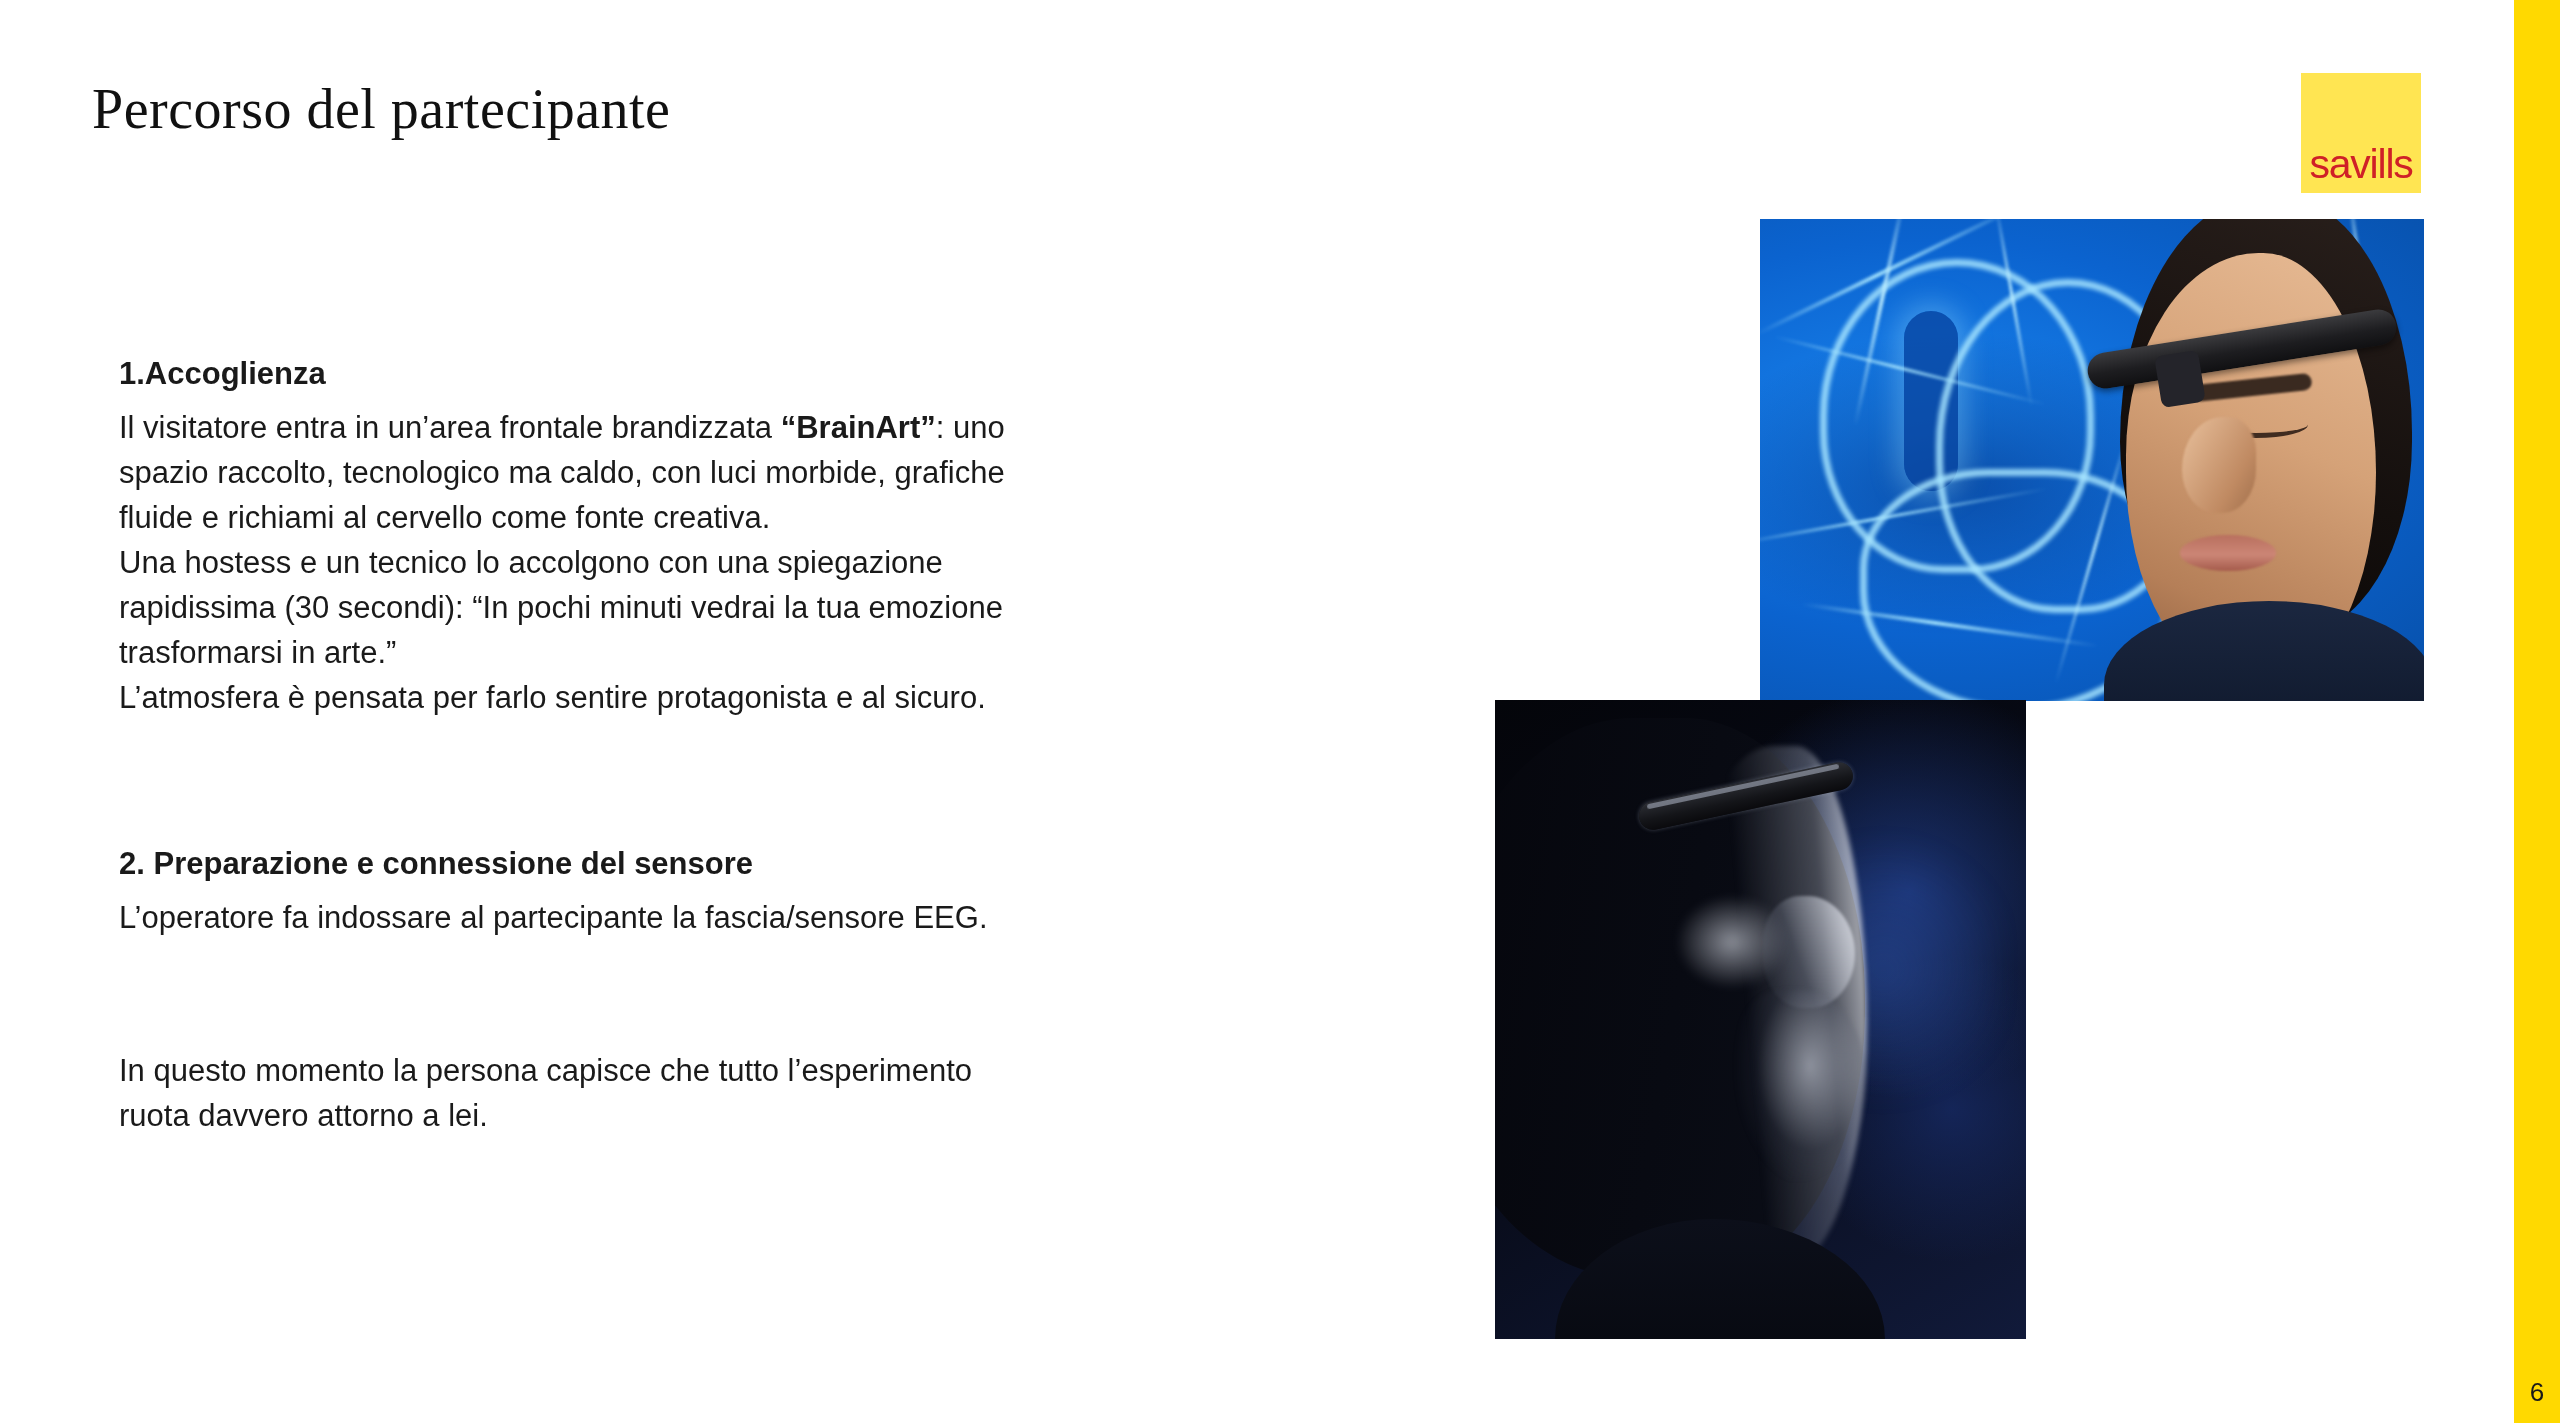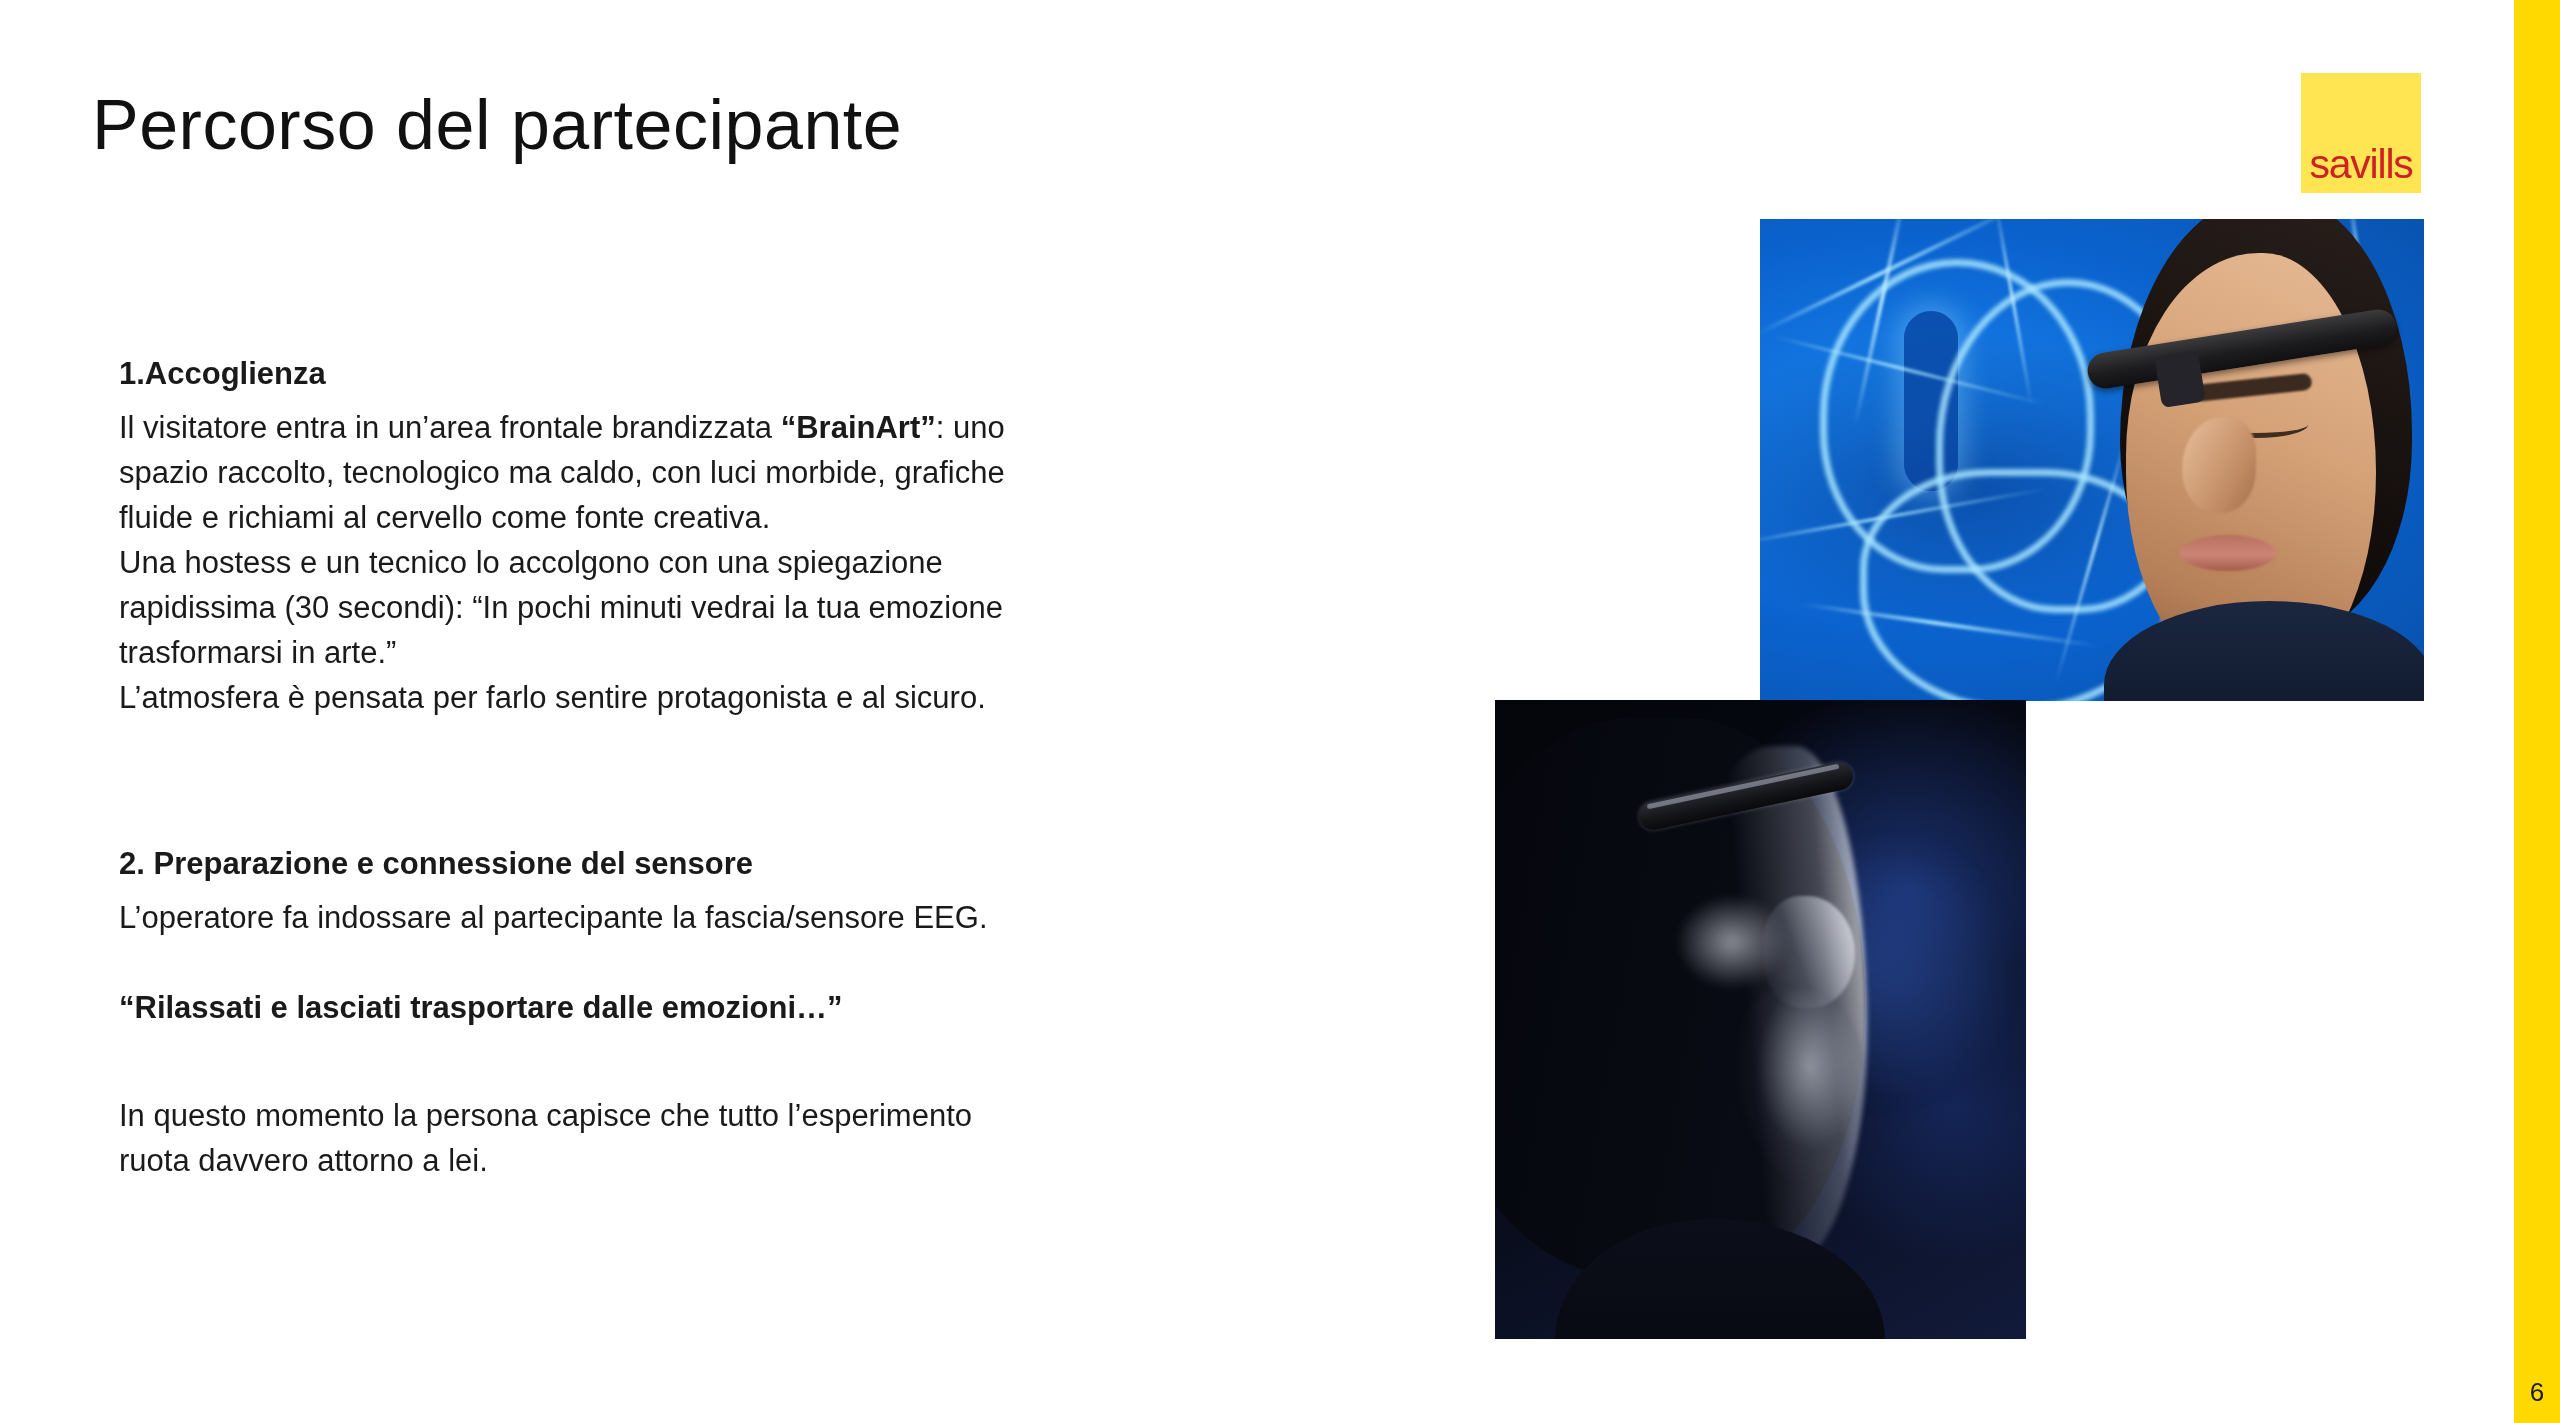--- a/index.html
+++ b/index.html
@@ -78,23 +78,23 @@
     color: #111111;
     letter-spacing: 1px;
     line-height: 1.12;
     white-space: nowrap;
   }
   .title-line-1 {
     font-size: 82px;
     letter-spacing: 3px;
   }
   .title-line-2 {
-    font-size: 70px;
+    font-size: 56px;
     letter-spacing: 0.5px;
-    margin-top: 8px;
+    font-family: Liberation Serif, serif;
   }
 
   
   .body-copy {
     position: absolute;
     left: 110px;
     top: 342px;
     width: 1320px;
     font-size: 31px;
     line-height: 45px;
@@ -378,21 +378,21 @@
 
     <div class="para head-line">1.Accoglienza</div>
     <div class="para"><span>Il visitatore entra in un’area frontale brandizzata </span><span class="b">“BrainArt”</span><span>: uno</span><br><span>spazio raccolto, tecnologico ma caldo, con luci morbide, grafiche</span><br><span>fluide e richiami al cervello come fonte creativa.</span><br><span>Una hostess e un tecnico lo accolgono con una spiegazione</span><br><span>rapidissima (30 secondi): “In pochi minuti vedrai la tua emozione</span><br><span>trasformarsi in arte.”</span><br><span>L’atmosfera è pensata per farlo sentire protagonista e al sicuro.</span></div>
 
     <div class="spacer-sm"></div>
 
 
     <div class="spacer-md"></div>
 
     <div class="para head-line">2. Preparazione e connessione del sensore</div>
-    <div class="para"><span>L’operatore fa indossare al partecipante la fascia/sensore EEG.</span><br><br><span class="b">“Rilassati e lasciati trasportare dalle emozioni…”</span></div>
+    <div class="para"><span>L’operatore fa indossare al partecipante la fascia/sensore EEG.</span><br><br></div>
 
     <div class="spacer-sm"></div>
 
     <div class="para"><span>In questo momento la persona capisce che tutto l’esperimento</span><br><span>ruota davvero attorno a lei.</span></div>
   </div>
 
   <div class="photo photo-eeg-woman">
     <div class="eeg-bg"></div>
     <div class="skull-stem"></div>
 

